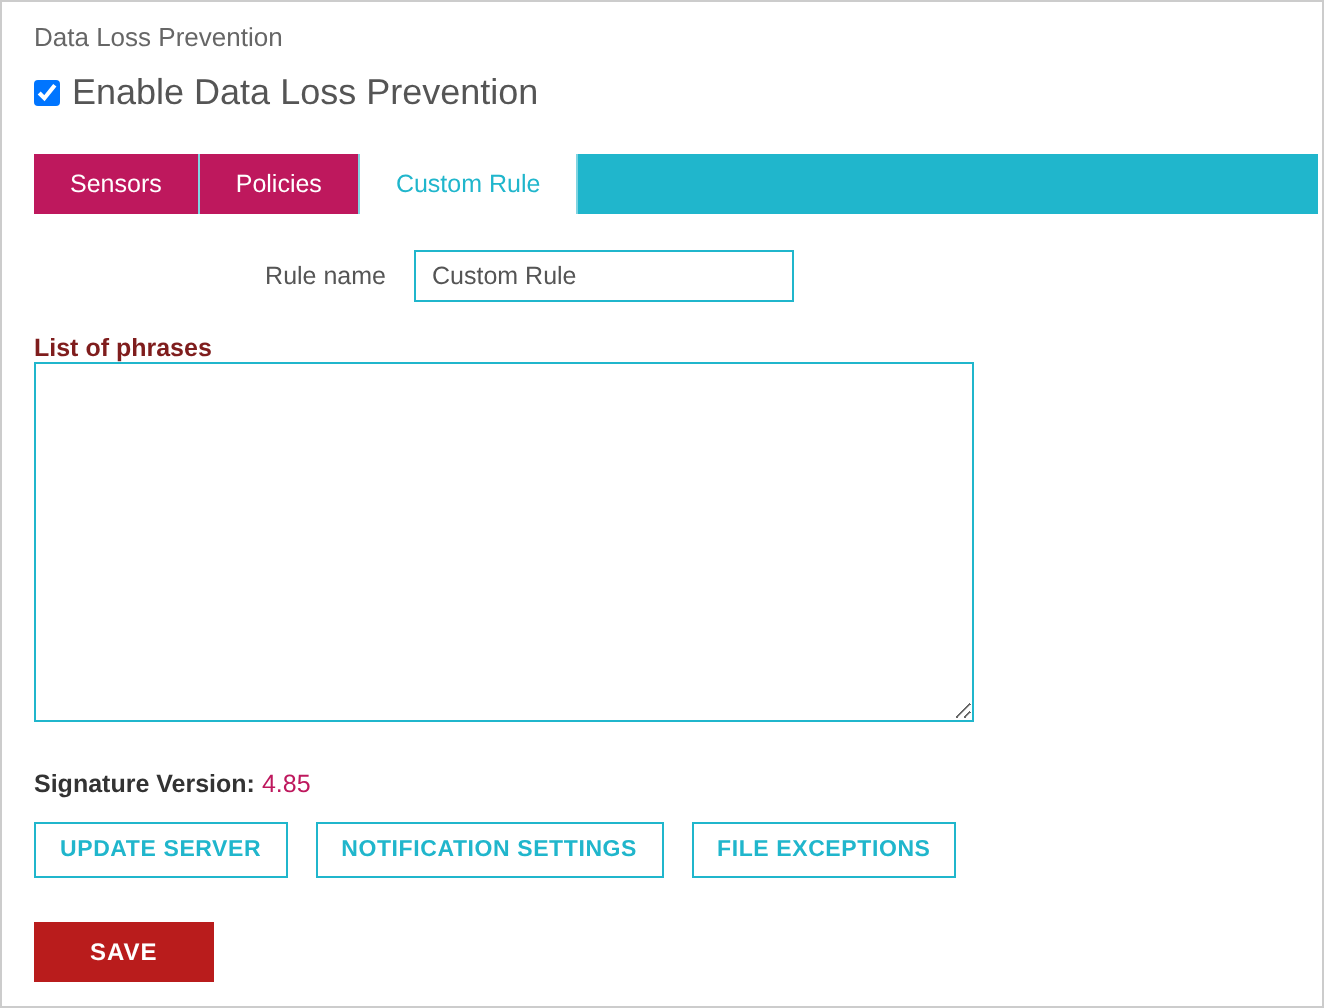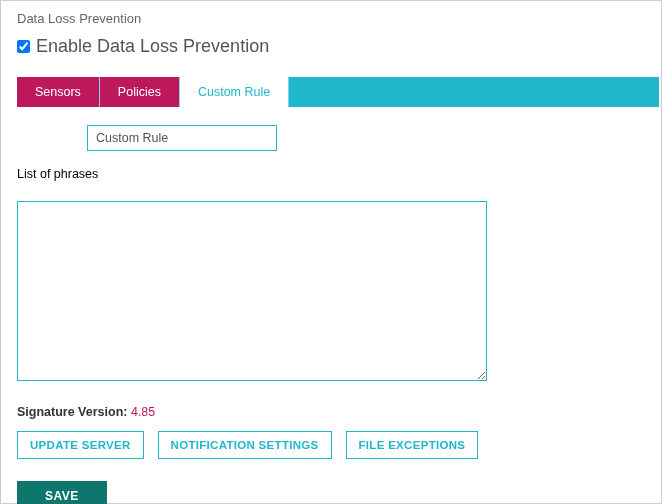--- a/index.html
+++ b/index.html
@@ -77,24 +77,24 @@
   .text-input {
     border: 1px solid #20b6cc;
     height: 26px;
     padding: 0 8px;
     font-size: 12.5px;
     color: #555;
     width: 190px;
     outline: none;
   }
   .section-label {
-    font-weight: 400;
-    color: #000000;
+    font-weight: 700;
+    color: #7f1d1d;
     font-size: 12.5px;
-    margin-bottom: 20px;
+    margin-bottom: 0;
   }
   .phrases-area {
     width: 470px;
     height: 180px;
     border: 1px solid #20b6cc;
     resize: both;
     padding: 6px;
     font-family: inherit;
     font-size: 12.5px;
     outline: none;
@@ -117,21 +117,21 @@
     color: #20b6cc;
     background: #fff;
     font-size: 11.5px;
     font-weight: 700;
     letter-spacing: 0.3px;
     padding: 7px 12px;
     cursor: pointer;
     text-transform: uppercase;
   }
   .btn-primary {
-    background: #0f766e;
+    background: #b91c1c;
     color: #fff;
     border: none;
     font-size: 12px;
     font-weight: 700;
     letter-spacing: 0.5px;
     padding: 8px 28px;
     cursor: pointer;
     margin-top: 22px;
     text-transform: uppercase;
   }
@@ -149,20 +149,21 @@
   </div>
 
   <div class="tabbar">
     <div class="tab">Sensors</div>
     <div class="tab">Policies</div>
     <div class="tab active">Custom Rule</div>
     <div class="tab-filler"></div>
   </div>
 
   <div class="form-row">
+    <div class="form-label">Rule name</div>
     <input class="text-input" type="text" value="Custom Rule" style="">
   </div>
 
   <div class="section-label">List of phrases</div>
   <textarea class="phrases-area" style=""></textarea>
 
   <div class="sig-row">
     <span class="sig-label">Signature Version:</span>
     <span class="sig-val">4.85</span>
   </div>

